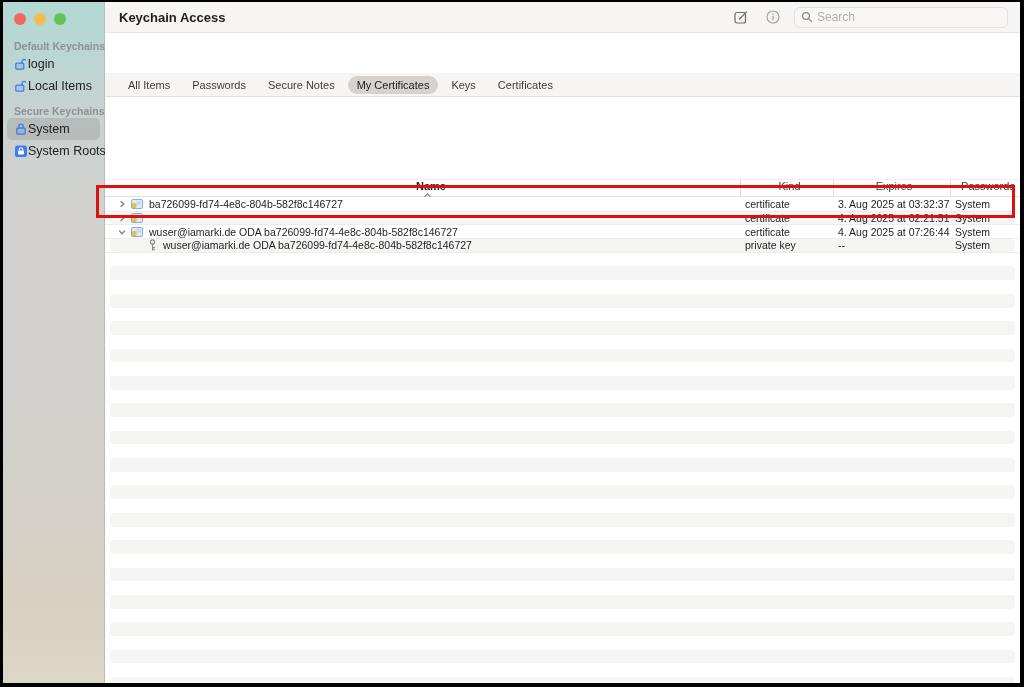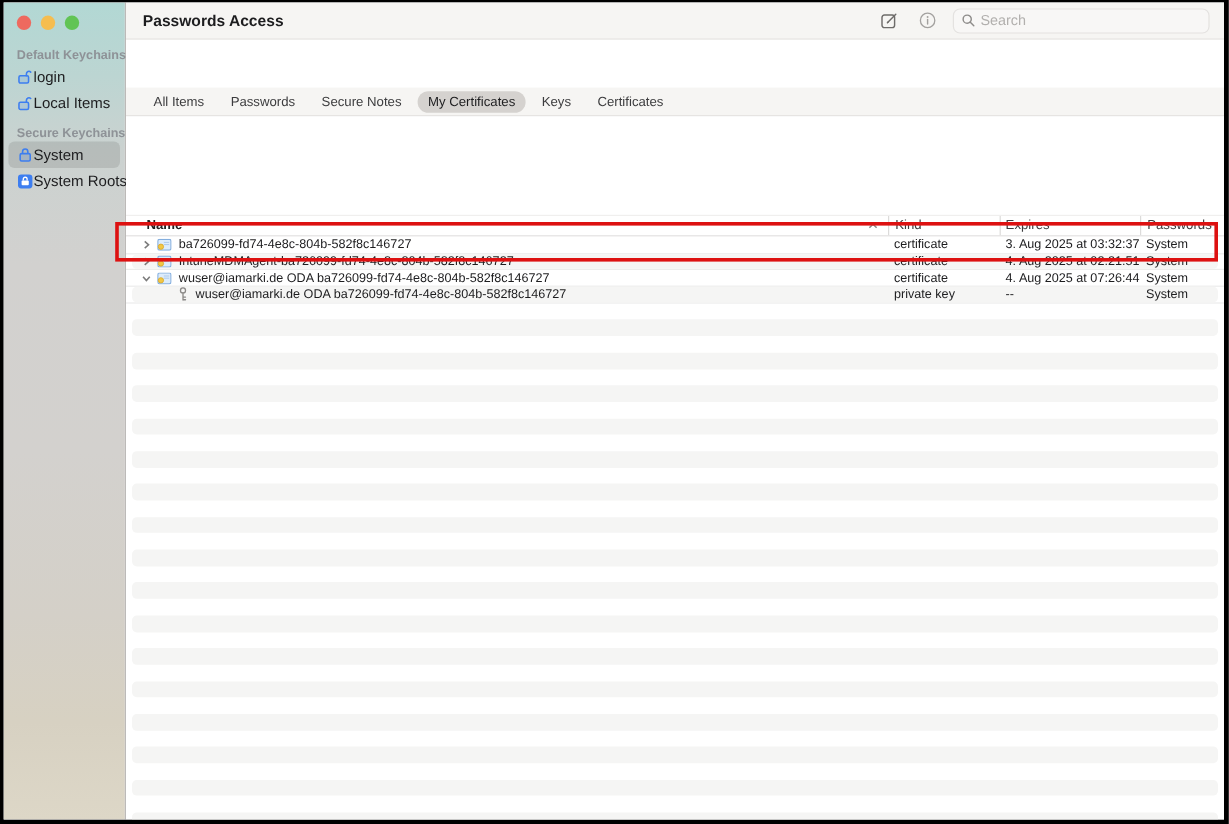--- a/index.html
+++ b/index.html
@@ -70,21 +70,21 @@
     white-space:nowrap; cursor:default;
   }
   .tab.selected { background:#d5d2cf; color:#1d1d1f; }
   
   .content { flex:1; position:relative; background:#fff; overflow:hidden; }
   .thead {
     position:absolute; top:82px; left:0; right:0; height:18px;
     border-top:1px solid #f0efee; border-bottom:1px solid #e3e2e1;
     display:flex; font-size:11px; color:#3c3c3e; align-items:center;
   }
-  .thead .th { height:100%; display:flex; align-items:center; }
+  .thead .th { height:100%; display:flex; align-items:center;flex-direction:column; }
   .th-name { width:635px; padding-left:17px; font-weight:700; color:#222; justify-content:space-between; }
   .th-kind { width:93px; border-left:1px solid #dcdbda; padding-left:5px; }
   .th-expires { width:117px; border-left:1px solid #dcdbda; padding-left:4px; }
   .th-keychain { flex:1; border-left:1px solid #dcdbda; padding-left:5px; }
   .sort-caret { margin-right:8px; color:#8a8a8a; display:flex; }
   .tbody { position:absolute; top:101px; left:0; right:0; bottom:0; }
   .trow {
     height:13.7px; display:flex; align-items:center;
     font-size:10.5px; color:#1d1d1f; position:relative;
   }
@@ -159,21 +159,21 @@
             </svg>
           </span>
           <span>System Roots</span>
         </div>
       </div>
   </div>
 
   <div class="main">
 
     <div class="titlebar">
-      <span class="win-title">Passwords Access</span>
+      <span class="win-title">Keychain Access</span>
       <div class="spacer"></div>
       <div class="tb-btn">
         <span>
           <svg width="16" height="16" viewBox="0 0 16 16" fill="none" stroke="#6e6c6a" stroke-width="1.2">
             <rect x="2" y="3.5" width="10.5" height="10.5" rx="2"></rect>
             <path d="M6.5 10 L13.5 2.8" stroke-linecap="round"></path>
             <path d="M6.2 10.3 L7.8 9.9 L6.6 8.8 Z" fill="#6e6c6a" stroke="none"></path>
           </svg>
         </span>
       </div>
@@ -255,21 +255,20 @@
                   <path d="M2.6 1.2 L5.8 4 L2.6 6.8"></path>
                 </svg>
               </span>
               <span class="row-icon">
                 <svg width="12" height="10" viewBox="0 0 12 10">
                   <rect x="0.5" y="0.5" width="11" height="9" rx="1.4" fill="#dcecfb" stroke="#84aede" stroke-width="1"></rect>
                   <path d="M5.5 3 H10 M5.5 4.8 H10" stroke="#aac8ea" stroke-width="0.8"></path>
                   <circle cx="3.1" cy="6.6" r="2.2" fill="#f2c744" stroke="#d9a827" stroke-width="0.7"></circle>
                 </svg>
               </span>
-              <span>IntuneMDMAgent-ba726099-fd74-4e8c-804b-582f8c146727</span>
             </div>
             <div class="cell c-kind">certificate</div>
             <div class="cell c-expires">4. Aug 2025 at 02:21:51</div>
             <div class="cell c-keychain">System</div>
           </div>
           <div class="trow data-row">
             <div class="cell c-name">
               <span class="disclosure">
                 <svg width="8" height="8" viewBox="0 0 8 8" fill="none" stroke="#7c7c7c" stroke-width="1.3">
                   <path d="M1.2 2.6 L4 5.8 L6.8 2.6"></path>

